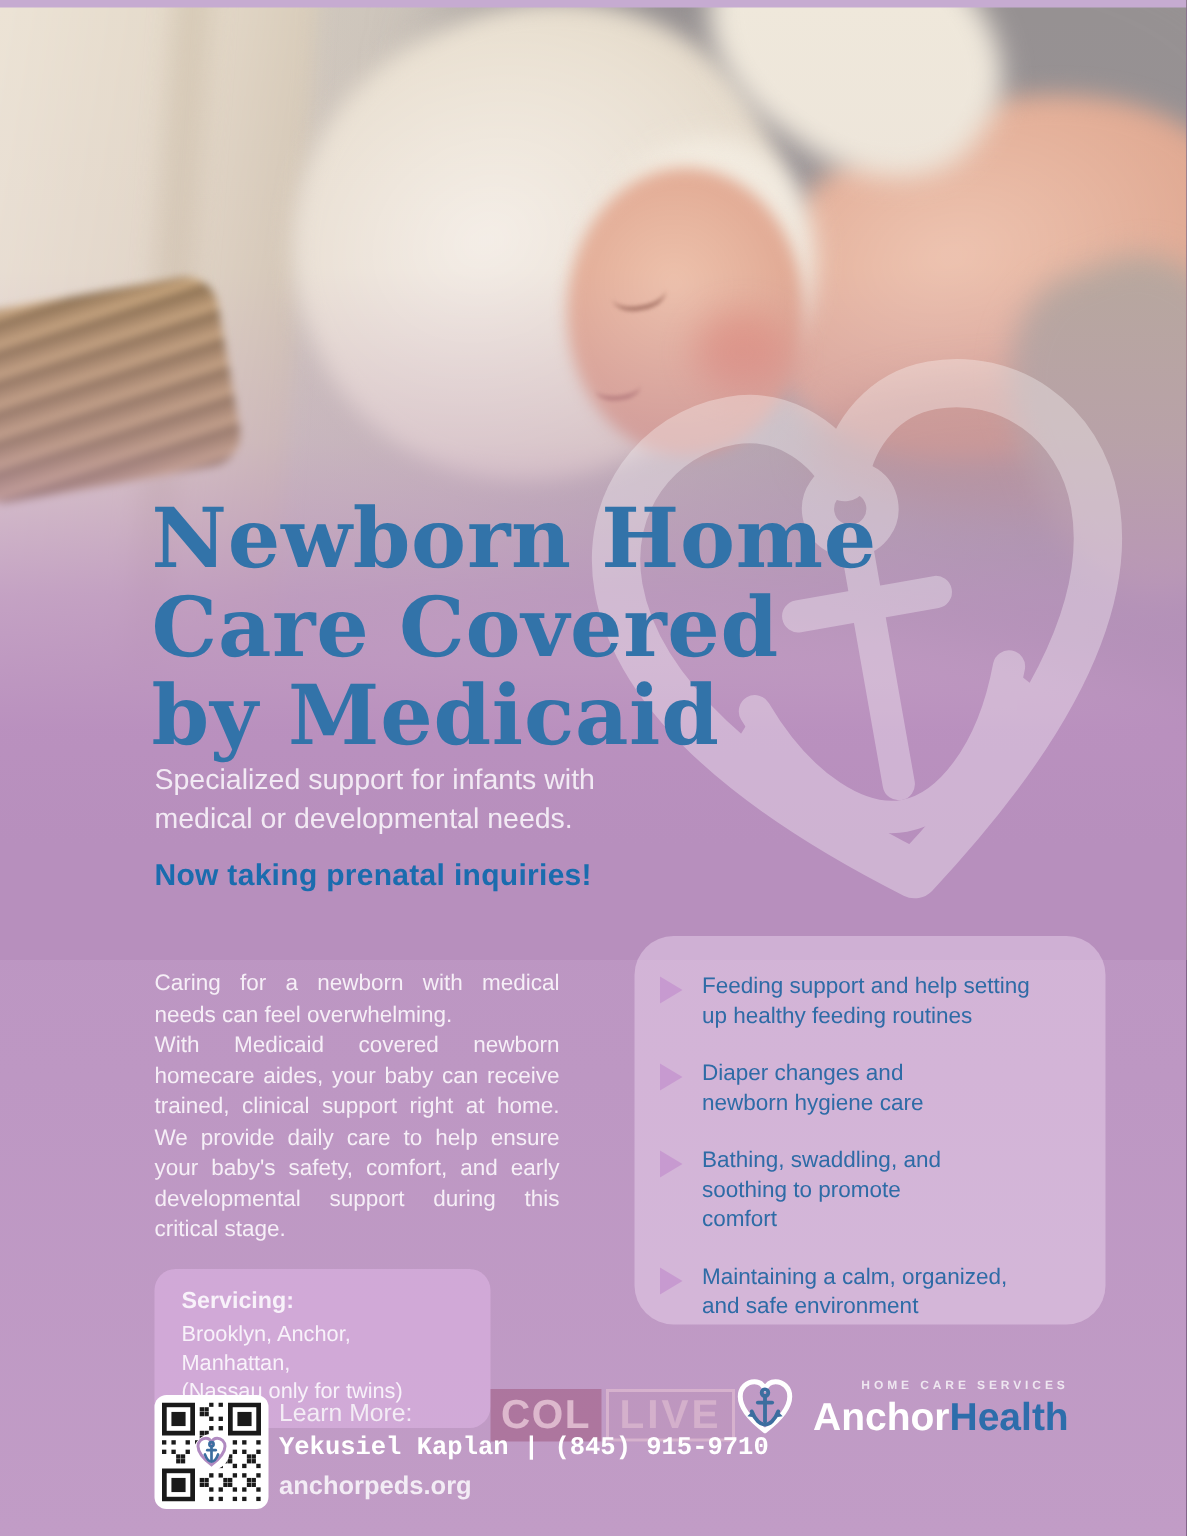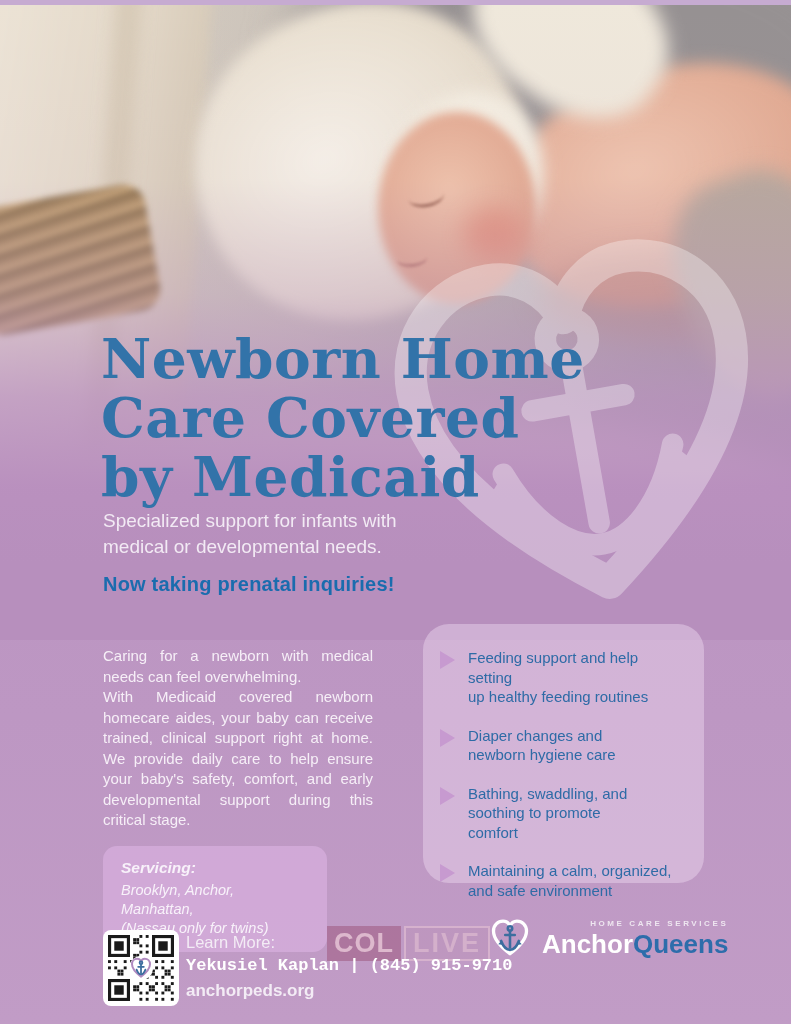--- a/index.html
+++ b/index.html
@@ -39,28 +39,28 @@
   
   .abs{position:absolute;z-index:3;}
   .pre{white-space:pre-line;}
   .title{left:101px;top:292px;font-family:"DejaVu Serif","Liberation Serif",serif;font-weight:bold;
     font-size:55px;line-height:59px;color:#3273a9;letter-spacing:0.5px;}
   .subtitle{left:103px;top:489px;font-size:19px;line-height:26px;color:#f2eaf4;}
   .prenatal-h{left:103px;top:553px;font-size:20px;font-weight:bold;color:#1a6cae;letter-spacing:0.2px;}
   .prenatal-s{left:103px;top:578px;font-size:19px;line-height:22px;color:#48699f;}
   .bodytext{left:103px;top:631px;width:270px;font-size:15px;line-height:20.5px;color:#f6eff7;text-align:justify;}
   
-  .panel{left:423px;top:624px;width:281px;height:259px;border-radius:26px;background:rgba(240,222,244,0.42);
+  .panel{left:423px;top:624px;width:314px;height:259px;border-radius:26px;background:rgba(240,222,244,0.42);
     box-sizing:border-box;padding:24px 24px 0 17px;display:flex;flex-direction:column;gap:19px;}
   .bullet-row{display:flex;gap:13px;align-items:flex-start;}
   .tri{flex:none;margin-top:3px;width:0;height:0;border-left:15px solid #c79ad0;border-top:9px solid transparent;border-bottom:9px solid transparent;}
   .bullet-text{font-size:15px;line-height:19.5px;color:#2e6ba6;}
   
   .servicing{left:103px;top:846px;width:224px;border-radius:14px;background:rgba(233,190,240,0.42);
-    box-sizing:border-box;padding:13px 18px 14px;color:#f8f2fa;font-style:italic;}
+    box-sizing:border-box;padding:13px 18px 14px;color:#f8f2fa;}
   .servicing-title{font-size:15.5px;font-weight:bold;margin-bottom:4px;}
   .servicing-text{font-size:14.5px;line-height:19px;}
   
   .qr{left:103px;top:930px;width:76px;height:76px;background:#ffffff;border-radius:8px;box-sizing:border-box;padding:5px;z-index:4;}
   .qr svg{display:block;width:100%;height:100%;}
   .qr-logo{position:absolute;left:26px;top:26px;width:24px;height:24px;background:#fff;border-radius:50%;display:flex;align-items:center;justify-content:center;}
   .learn{left:186px;top:933px;font-size:16.5px;color:#f3ecf5;z-index:4;}
   .contact{left:186px;top:956px;font-size:17px;font-weight:bold;color:#ffffff;z-index:4;font-family:Liberation Mono, monospace;}
   .website{left:186px;top:981px;font-size:17px;font-weight:bold;color:#f3ecf5;z-index:4;}
   .collive{left:327px;top:926px;display:flex;align-items:stretch;z-index:3;}
@@ -265,17 +265,17 @@
         <circle cx="60" cy="34" r="6"></circle>
         <path d="M60 40 L60 86"></path>
         <path d="M47 52 L73 52"></path>
         <path d="M36 68 C42 84 52 92 60 92 C68 92 78 84 84 68"></path>
         <path d="M36 68 L28 77 L42 79 Z" fill="#3c6e9f" stroke="none"></path>
         <path d="M84 68 L92 77 L78 79 Z" fill="#3c6e9f" stroke="none"></path>
       </g>
     </svg>
     <div>
       <div class="brand-tagline">HOME CARE SERVICES</div>
-      <div class="brand-name"><span>Anchor</span><span class="health">Queens</span></div>
+      <div class="brand-name"><span>Anchor</span><span class="health">Health</span></div>
     </div>
   </div>
 
 </div>
 
 </body></html>

